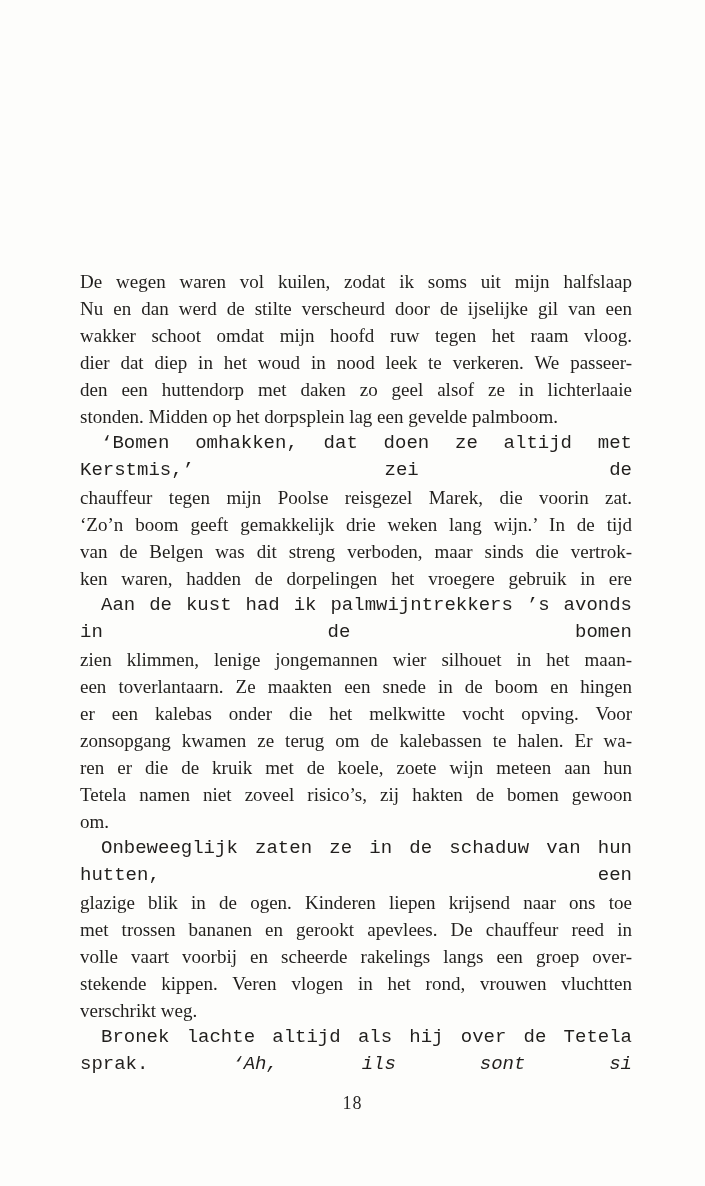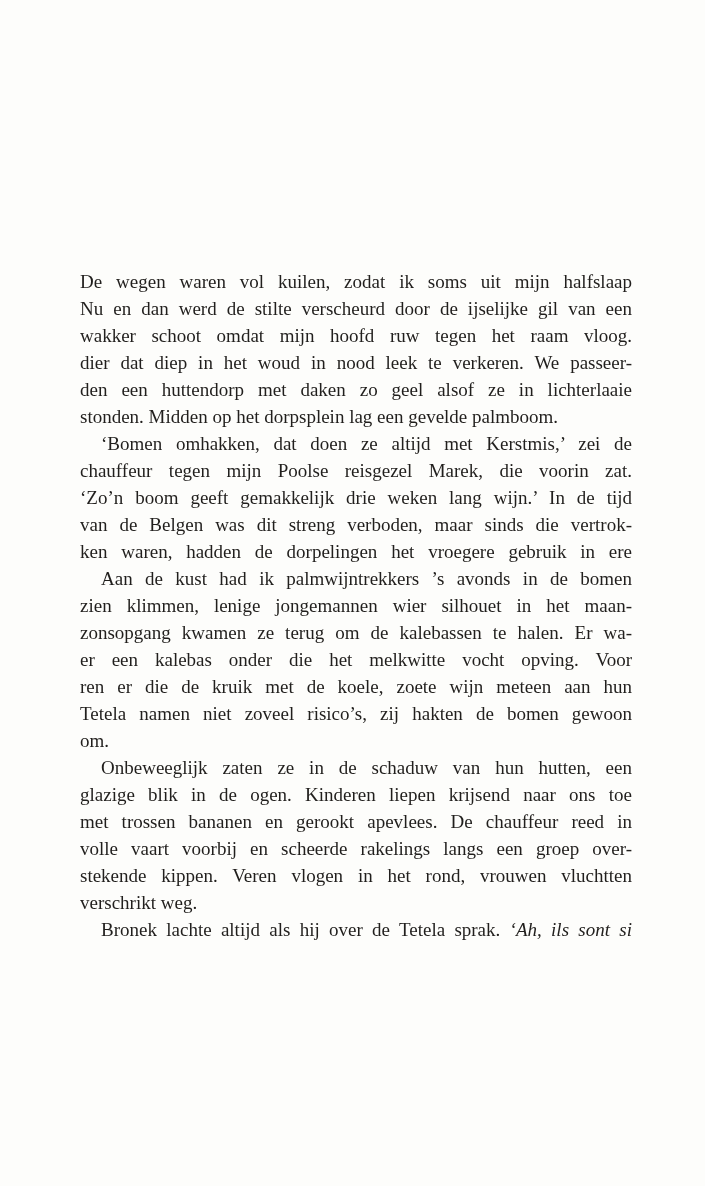--- a/index.html
+++ b/index.html
@@ -35,20 +35,21 @@
     text-align: justify;
     text-align-last: justify;
     -moz-text-align-last: justify;
   }
   .line.last {
     text-align-last: left;
     -moz-text-align-last: left;
   }
   .line.indent {
     text-indent: 21px;
+    font-family: Liberation Mono, monospace;
   }
   .line i {
     font-style: italic;
   }
   .folio {
     position: absolute;
     top: 1093px;
     left: 0;
     width: 705px;
     text-align: center;
@@ -73,31 +74,33 @@
       <div class="para">
         <div class="line indent">‘Bomen omhakken, dat doen ze altijd met Kerstmis,’ zei de</div>
         <div class="line">chauffeur tegen mijn Poolse reisgezel Marek, die voorin zat.</div>
         <div class="line">‘Zo’n boom geeft gemakkelijk drie weken lang wijn.’ In de tijd</div>
         <div class="line">van de Belgen was dit streng verboden, maar sinds die vertrok-</div>
         <div class="line">ken waren, hadden de dorpelingen het vroegere gebruik in ere</div>
       </div>
       <div class="para">
         <div class="line indent">Aan de kust had ik palmwijntrekkers ’s avonds in de bomen</div>
         <div class="line">zien klimmen, lenige jongemannen wier silhouet in het maan-</div>
+        <div class="line">een toverlantaarn. Ze maakten een snede in de boom en hingen</div>
+        <div class="line">er een kalebas onder die het melkwitte vocht opving. Voor</div>
         <div class="line">zonsopgang kwamen ze terug om de kalebassen te halen. Er wa-</div>
-        <div class="line">er een kalebas onder die het melkwitte vocht opving. Voor</div>
         <div class="line">ren er die de kruik met de koele, zoete wijn meteen aan hun</div>
         <div class="line">Tetela namen niet zoveel risico’s, zij hakten de bomen gewoon</div>
         <div class="line last">om.</div>
       </div>
       <div class="para">
         <div class="line indent">Onbeweeglijk zaten ze in de schaduw van hun hutten, een</div>
         <div class="line">glazige blik in de ogen. Kinderen liepen krijsend naar ons toe</div>
         <div class="line">met trossen bananen en gerookt apevlees. De chauffeur reed in</div>
         <div class="line">volle vaart voorbij en scheerde rakelings langs een groep over-</div>
         <div class="line">stekende kippen. Veren vlogen in het rond, vrouwen vluchtten</div>
         <div class="line last">verschrikt weg.</div>
       </div>
       <div class="para">
         <div class="line indent">Bronek lachte altijd als hij over de Tetela sprak. <i>‘Ah, ils sont si</i></div>
       </div>
     </main>
+  <footer class="folio">18</footer>
 </div>
 
 </body></html>

